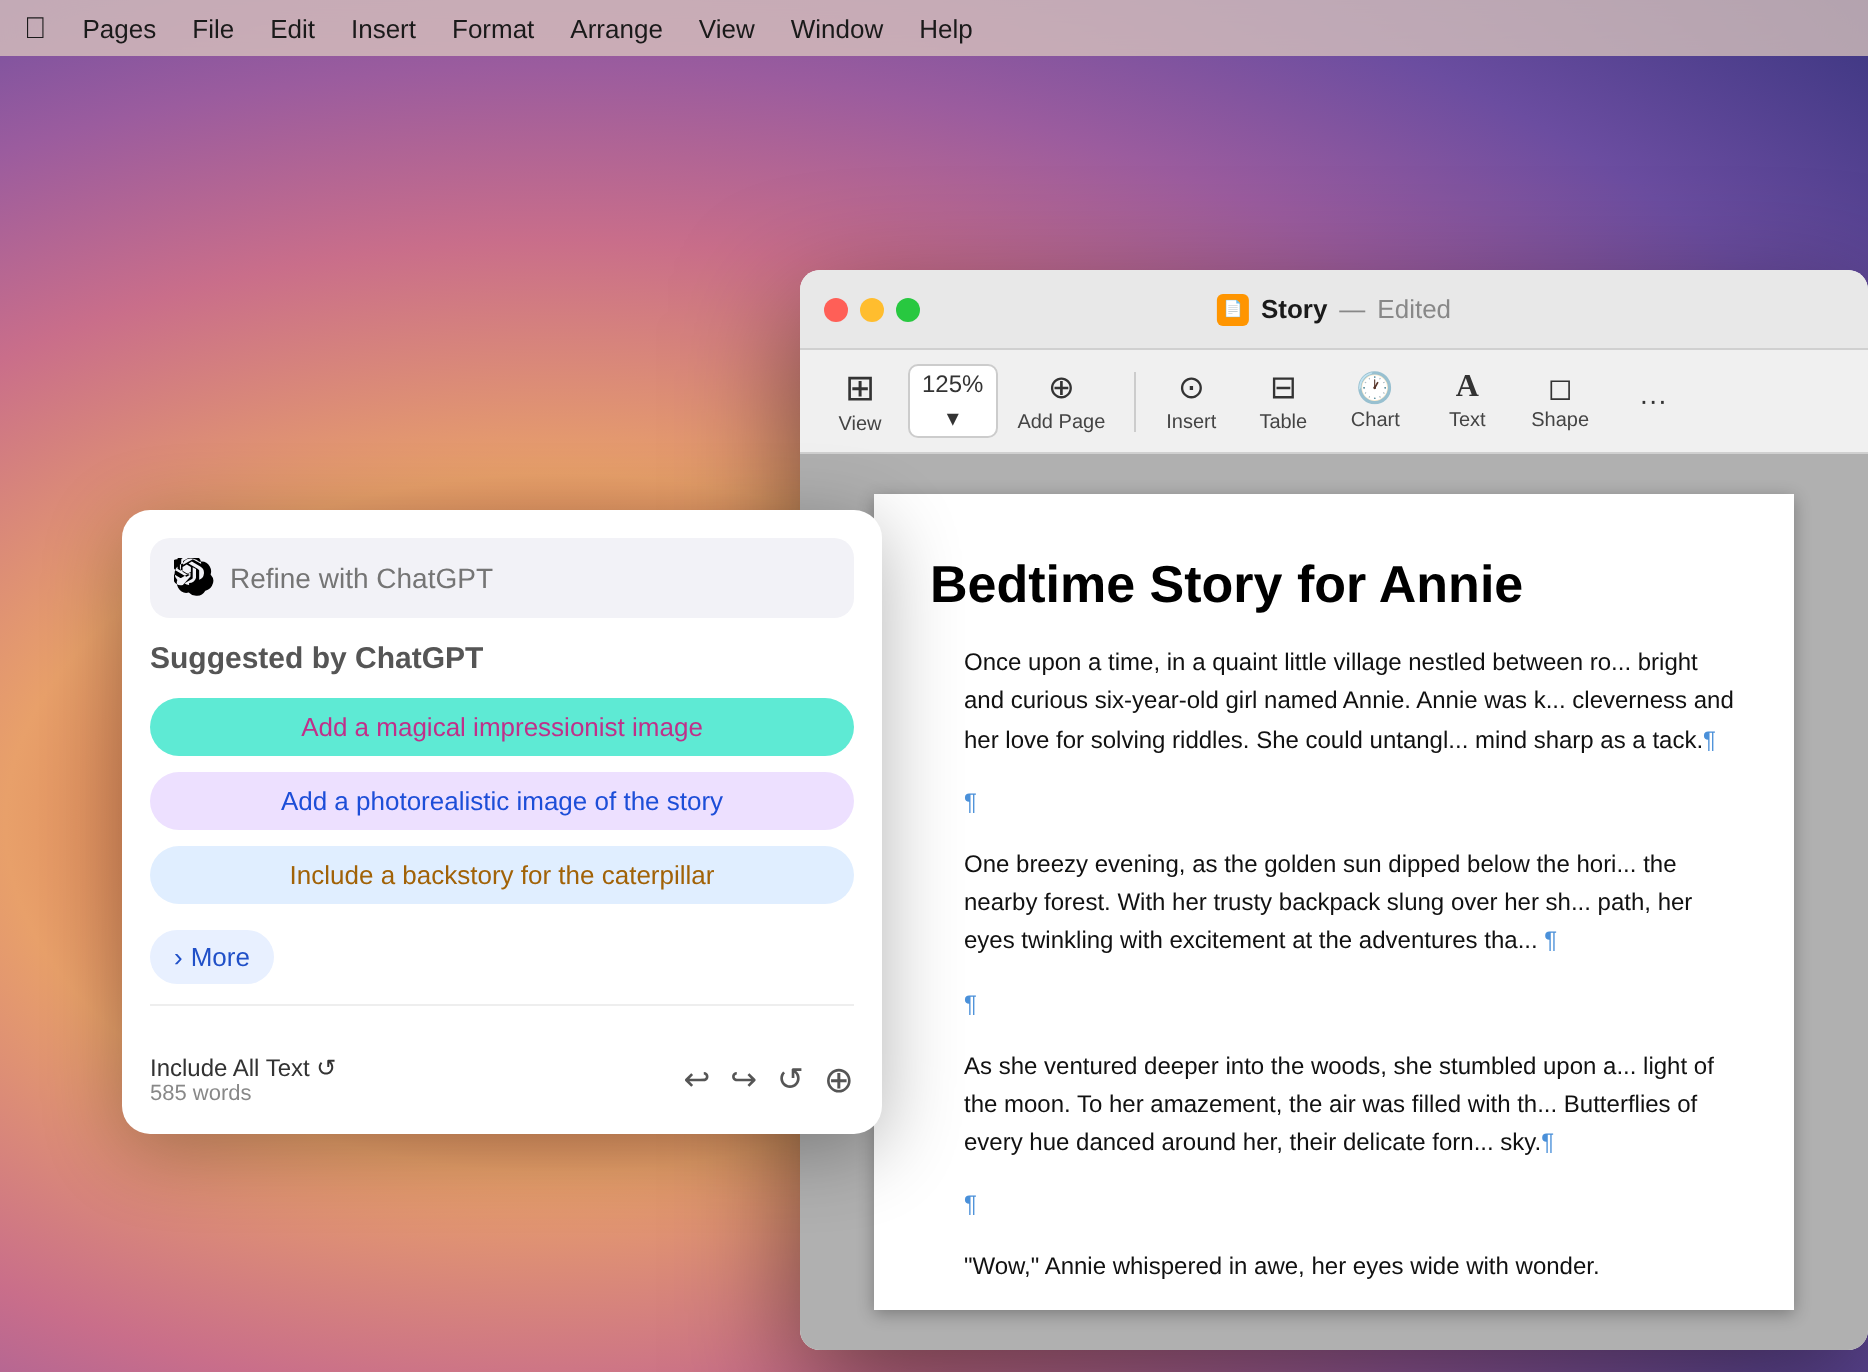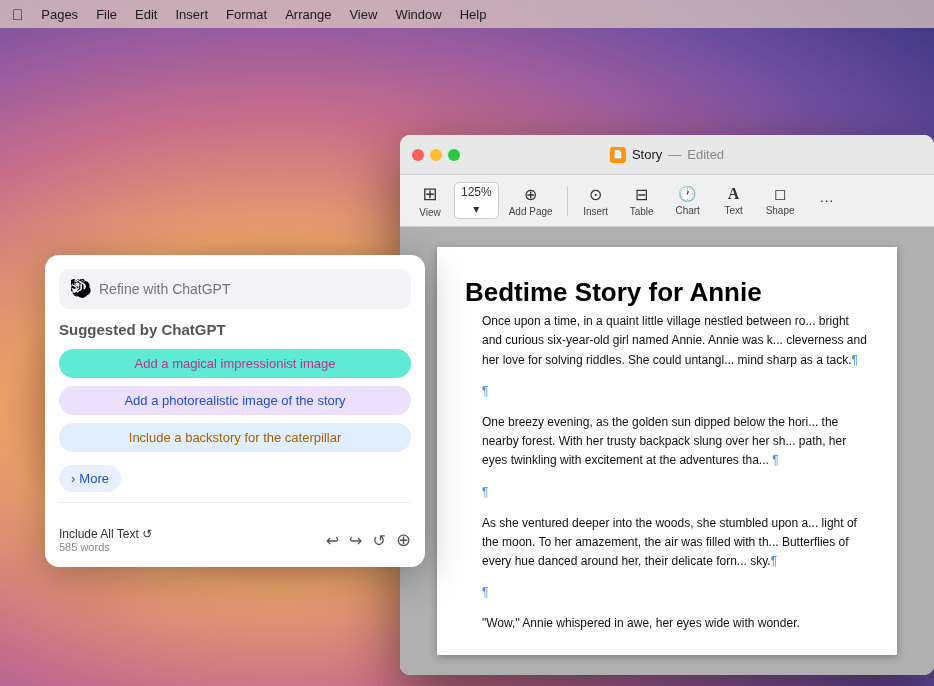--- a/index.html
+++ b/index.html
@@ -97,21 +97,21 @@
       background: #ff9500;
       border-radius: 3px;
       display: flex;
       align-items: center;
       justify-content: center;
       font-size: 9px;
       color: white;
     }
     .window-title-text {
       font-size: 13px;
-      font-weight: 400;
+      font-weight: 700;
       color: #1a1a1a;
     }
     .window-title-edited {
       font-size: 13px;
       color: #888;
       font-weight: 400;
     }
 
     
     .pages-toolbar {
@@ -177,40 +177,40 @@
       width: 100%;
       max-width: 460px;
       padding: 30px 28px;
       box-shadow: 0 2px 8px rgba(0,0,0,0.3);
       overflow: hidden;
     }
     .doc-title {
       font-size: 26px;
       font-weight: 700;
       color: #000;
-      margin-bottom: 4px;
+      margin-bottom: 14px;
       line-height: 1.2;
     }
     .doc-paragraph {
       font-size: 12px;
       color: #111;
       line-height: 1.6;
       margin-bottom: 12px;
       margin-left: 17px;
     }
     .pilcrow {
       color: #4a90d9;
       font-size: 12px;
     }
 
     
     .chatgpt-panel {
       position: absolute;
       top: 255px;
-      left: 45px;
+      left: 61px;
       width: 380px;
       background: white;
       border-radius: 14px;
       box-shadow: 0 8px 40px rgba(0,0,0,0.3);
       z-index: 80;
       overflow: hidden;
       padding: 14px;
     }
     .chatgpt-input-row {
       display: flex;

